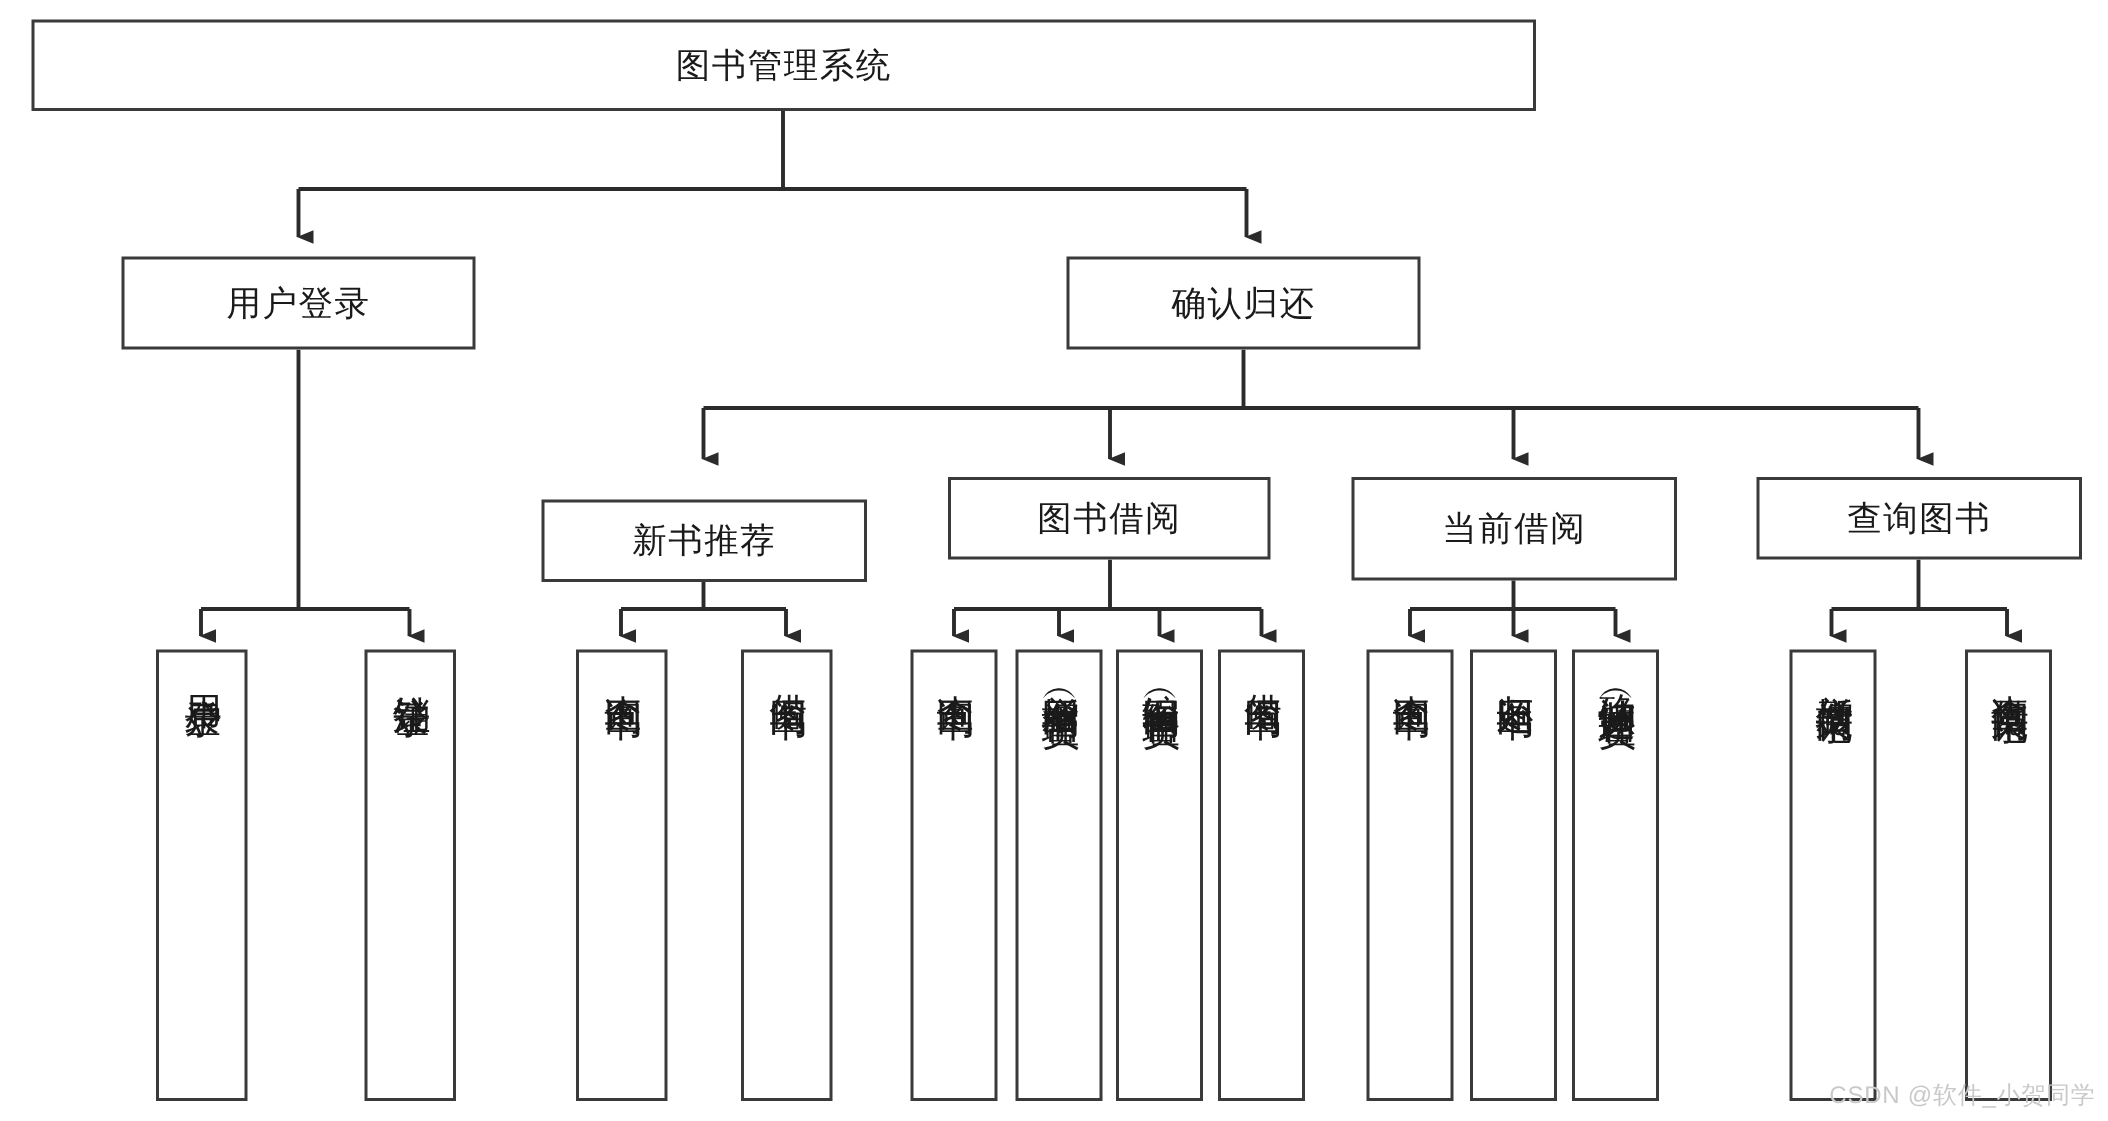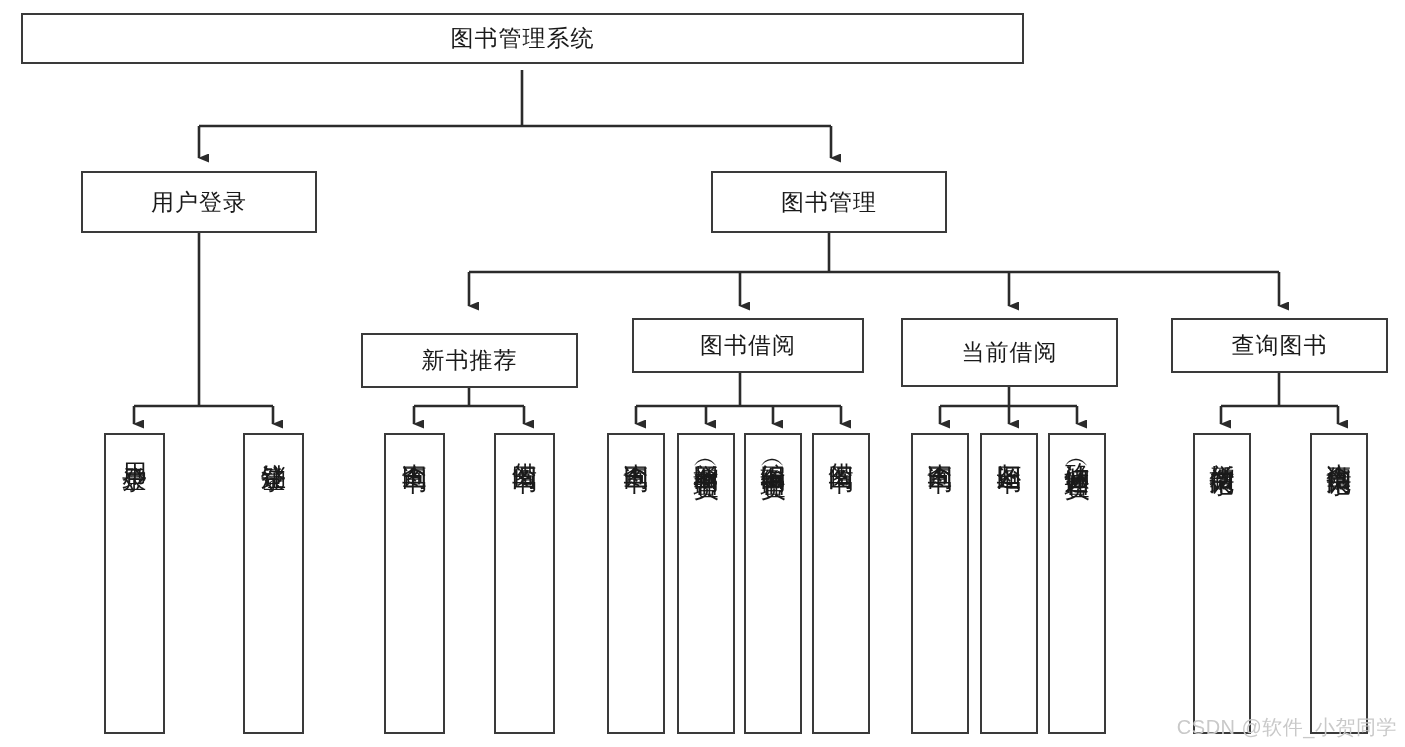--- a/index.html
+++ b/index.html
@@ -51,21 +51,21 @@
     text-orientation: upright;
     font-size: 25px;
     line-height: 1.08;
     letter-spacing: 2px;
     white-space: nowrap;
   }
   .watermark {
     position: absolute;
     right: 8px;
     bottom: 6px;
-    font-size: 20px;
+    font-size: 16px;
     color: #c9c9c9;
     letter-spacing: 0.5px;
     white-space: nowrap;
   }
 </style>
 </head>
 <body>
 
 <div id="diagram-root">
 
@@ -114,37 +114,37 @@
       <path d="M 1009,406 L 1009,424" marker-end="url(#arrowhead)"></path>
       <path d="M 1077,406 L 1077,424" marker-end="url(#arrowhead)"></path>
 
       <path d="M 1279,373 L 1279,406"></path>
       <path d="M 1221,406 L 1338,406"></path>
       <path d="M 1221,406 L 1221,424" marker-end="url(#arrowhead)"></path>
       <path d="M 1338,406 L 1338,424" marker-end="url(#arrowhead)"></path>
     </g>
   </svg>
 
-  <div class="node horizontal" style="left:21px; top:13px; width:1003px; height:51px;">
+  <div class="node horizontal" style="left:21px; top:13px; width:1003px; height:61px;">
     <span>图书管理系统</span>
   </div>
 
   <div class="node horizontal" style="left:81px; top:171px; width:236px; height:62px;">
     <span>用户登录</span>
   </div>
 
   <div class="node horizontal" style="left:711px; top:171px; width:236px; height:62px;">
-    <span>图书管理</span>
+    <span>确认归还</span>
   </div>
 
   <div class="node horizontal" style="left:361px; top:318px; width:217px; height:55px;margin-top:15px;">
     <span>新书推荐</span>
   </div>
 
-  <div class="node horizontal" style="left:632px; top:318px; width:232px; height:55px;">
+  <div class="node horizontal" style="left:632px; top:318px; width:215px; height:55px;">
     <span>图书借阅</span>
   </div>
 
   <div class="node horizontal" style="left:901px; top:318px; width:217px; height:69px;">
     <span>当前借阅</span>
   </div>
 
   <div class="node horizontal" style="left:1171px; top:318px; width:217px; height:55px;">
     <span>查询图书</span>
   </div>

